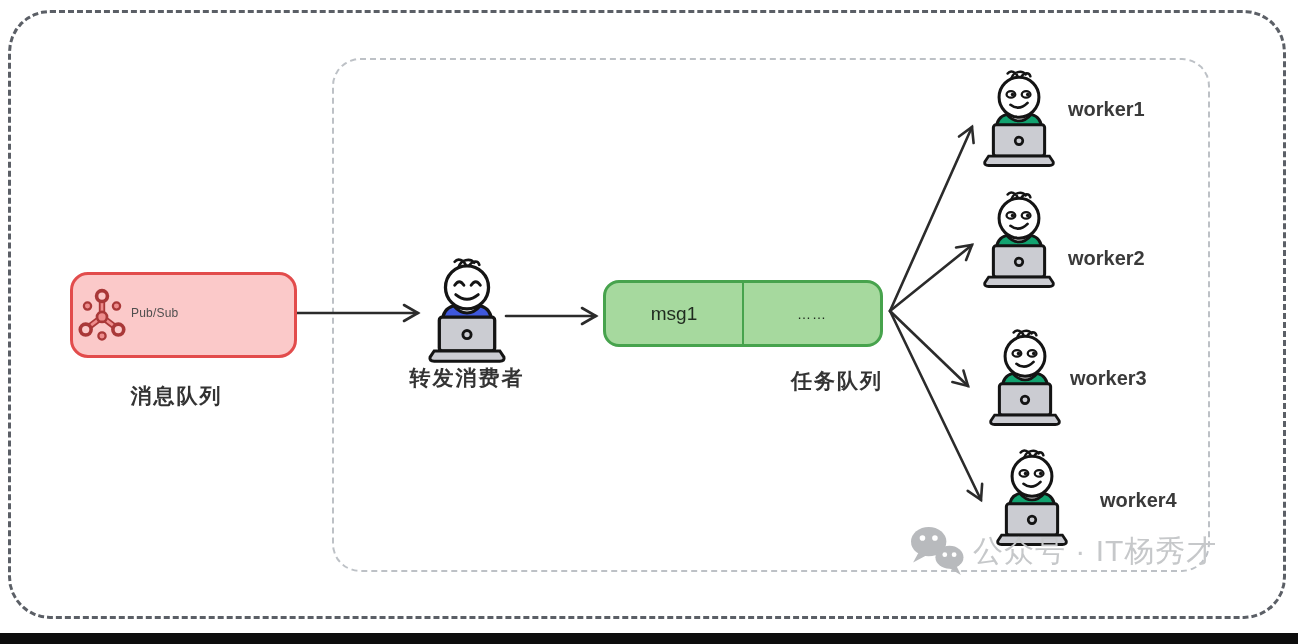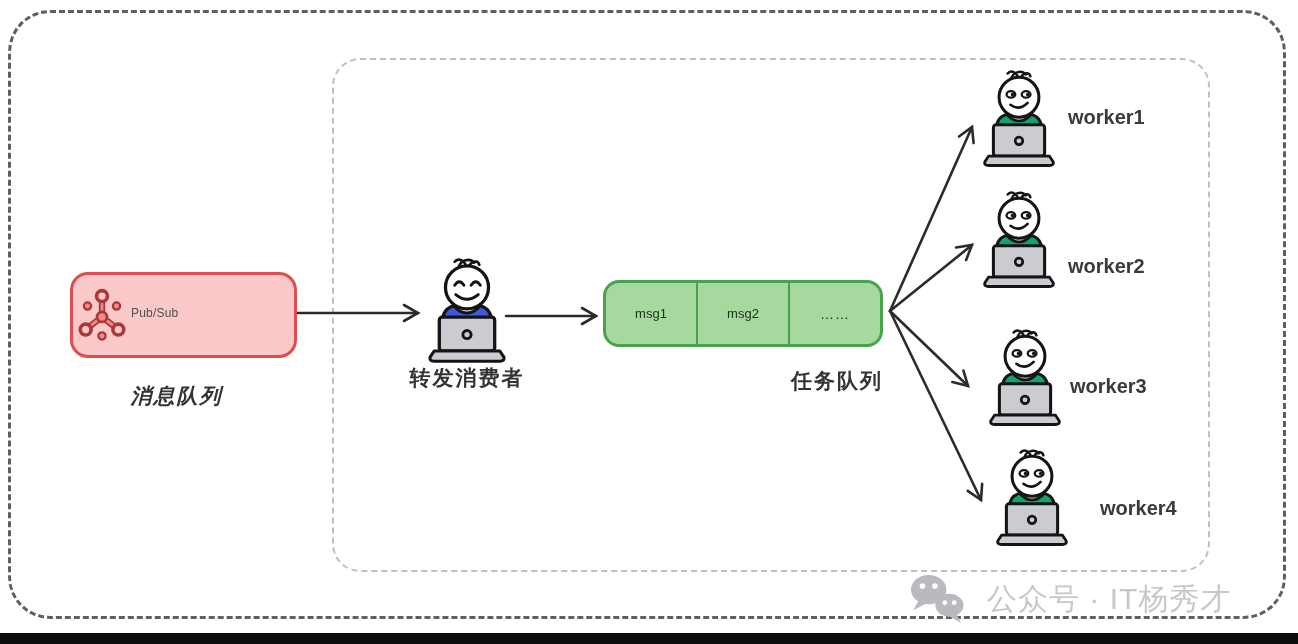--- a/index.html
+++ b/index.html
@@ -24,42 +24,42 @@
     background:#fbc9c9;border:3px solid #e24c4c;border-radius:18px;
     display:flex;flex-direction:row;align-items:center;justify-content:flex-start;
   }
   .pubsub-label{
     font-size:12px;color:#4f4f4f;line-height:12px;margin-top:-4px;letter-spacing:.2px;
   }
   
   .zh-label{
     font-size:21px;font-weight:700;color:#333;letter-spacing:2px;text-align:center;
   }
-  .lbl-mq{left:63px;top:382px;width:227px;font-style:italic;}
+  .lbl-mq{left:63px;top:382px;width:227px;}
   .lbl-consumer{left:382px;top:364px;width:170px;}
   .lbl-taskq{left:603px;top:367px;width:280px;text-align:right;}
   
   .task-queue{
     left:603px;top:280px;width:280px;height:67px;box-sizing:border-box;
     background:#a6d99e;border:3px solid #47a34d;border-radius:16px;
     display:flex;align-items:stretch;
   }
   .tq-cell{
     flex:1;display:flex;align-items:center;justify-content:center;
-    font-size:13px;color:#1f2a1f;border-right:2px solid #47a34d;
+    font-size:19px;color:#1f2a1f;border-right:2px solid #47a34d;
   }
   .tq-cell:last-child{border-right:none;}
   .tq-cell.dots{font-size:14px;letter-spacing:1px;}
   
   .worker-label{
-    font-size:20px;font-weight:700;color:#3a3a3a;width:120px;margin-top:8px;
+    font-size:20px;font-weight:700;color:#3a3a3a;width:120px;
   }
   
   .watermark{
-    left:905px;top:572px;display:flex;align-items:center;gap:18px;
+    left:905px;top:524px;display:flex;align-items:center;gap:4px;
   }
   .watermark-text{font-size:30px;color:#c6c8ca;white-space:nowrap;letter-spacing:1px;}
   svg{display:block;}
 </style>
 </head>
 <body>
 
 <div class="abs outer-frame"></div>
 <div class="abs inner-frame"></div>
 
@@ -110,21 +110,20 @@
   <path d="M28,35 Q39,44 50,35" fill="none" stroke="#141414" stroke-width="2.8" stroke-linecap="round"></path>
   <path d="M15,62 Q15,49 26,46 Q32,53 39,53 Q46,53 52,46 Q63,49 63,62 Z" fill="#3f58dd" stroke="#141414" stroke-width="3"></path>
   <rect x="12" y="57" width="54" height="33" rx="3" fill="#cbccd2" stroke="#141414" stroke-width="3.2"></rect>
   <circle cx="39" cy="74" r="4" fill="#cbccd2" stroke="#141414" stroke-width="2.8"></circle>
   <path d="M7,90 L71,90 L75,96 Q76,100 71,100 L7,100 Q2,100 3,96 Z" fill="#cbccd2" stroke="#141414" stroke-width="3"></path>
 </svg>
 <div class="abs zh-label lbl-consumer">转发消费者</div>
 
 <div class="abs task-queue">
   <div class="tq-cell">msg1</div>
-  <div class="tq-cell">msg2</div>
   <div class="tq-cell dots">……</div>
 </div>
 <div class="abs zh-label lbl-taskq">任务队列</div>
 
 <svg class="abs worker-svg" style="left:982px;top:70px" width="74" height="100" viewBox="0 0 78 104">
   <path d="M31,8 C33,1 42,-1 46,4 M38,7 C36,1 30,-1 27,3 M41,7 C45,1 50,2 51,6" fill="none" stroke="#141414" stroke-width="2.6" stroke-linecap="round"></path>
   <circle cx="39" cy="28" r="21" fill="#ffffff" stroke="#141414" stroke-width="3.2"></circle>
   <ellipse cx="30.5" cy="25" rx="4.6" ry="3.4" fill="#ffffff" stroke="#141414" stroke-width="2.4"></ellipse>
   <ellipse cx="46.5" cy="25" rx="4.6" ry="3.4" fill="#ffffff" stroke="#141414" stroke-width="2.4"></ellipse>
   <circle cx="32.2" cy="25.2" r="1.9" fill="#141414"></circle>

